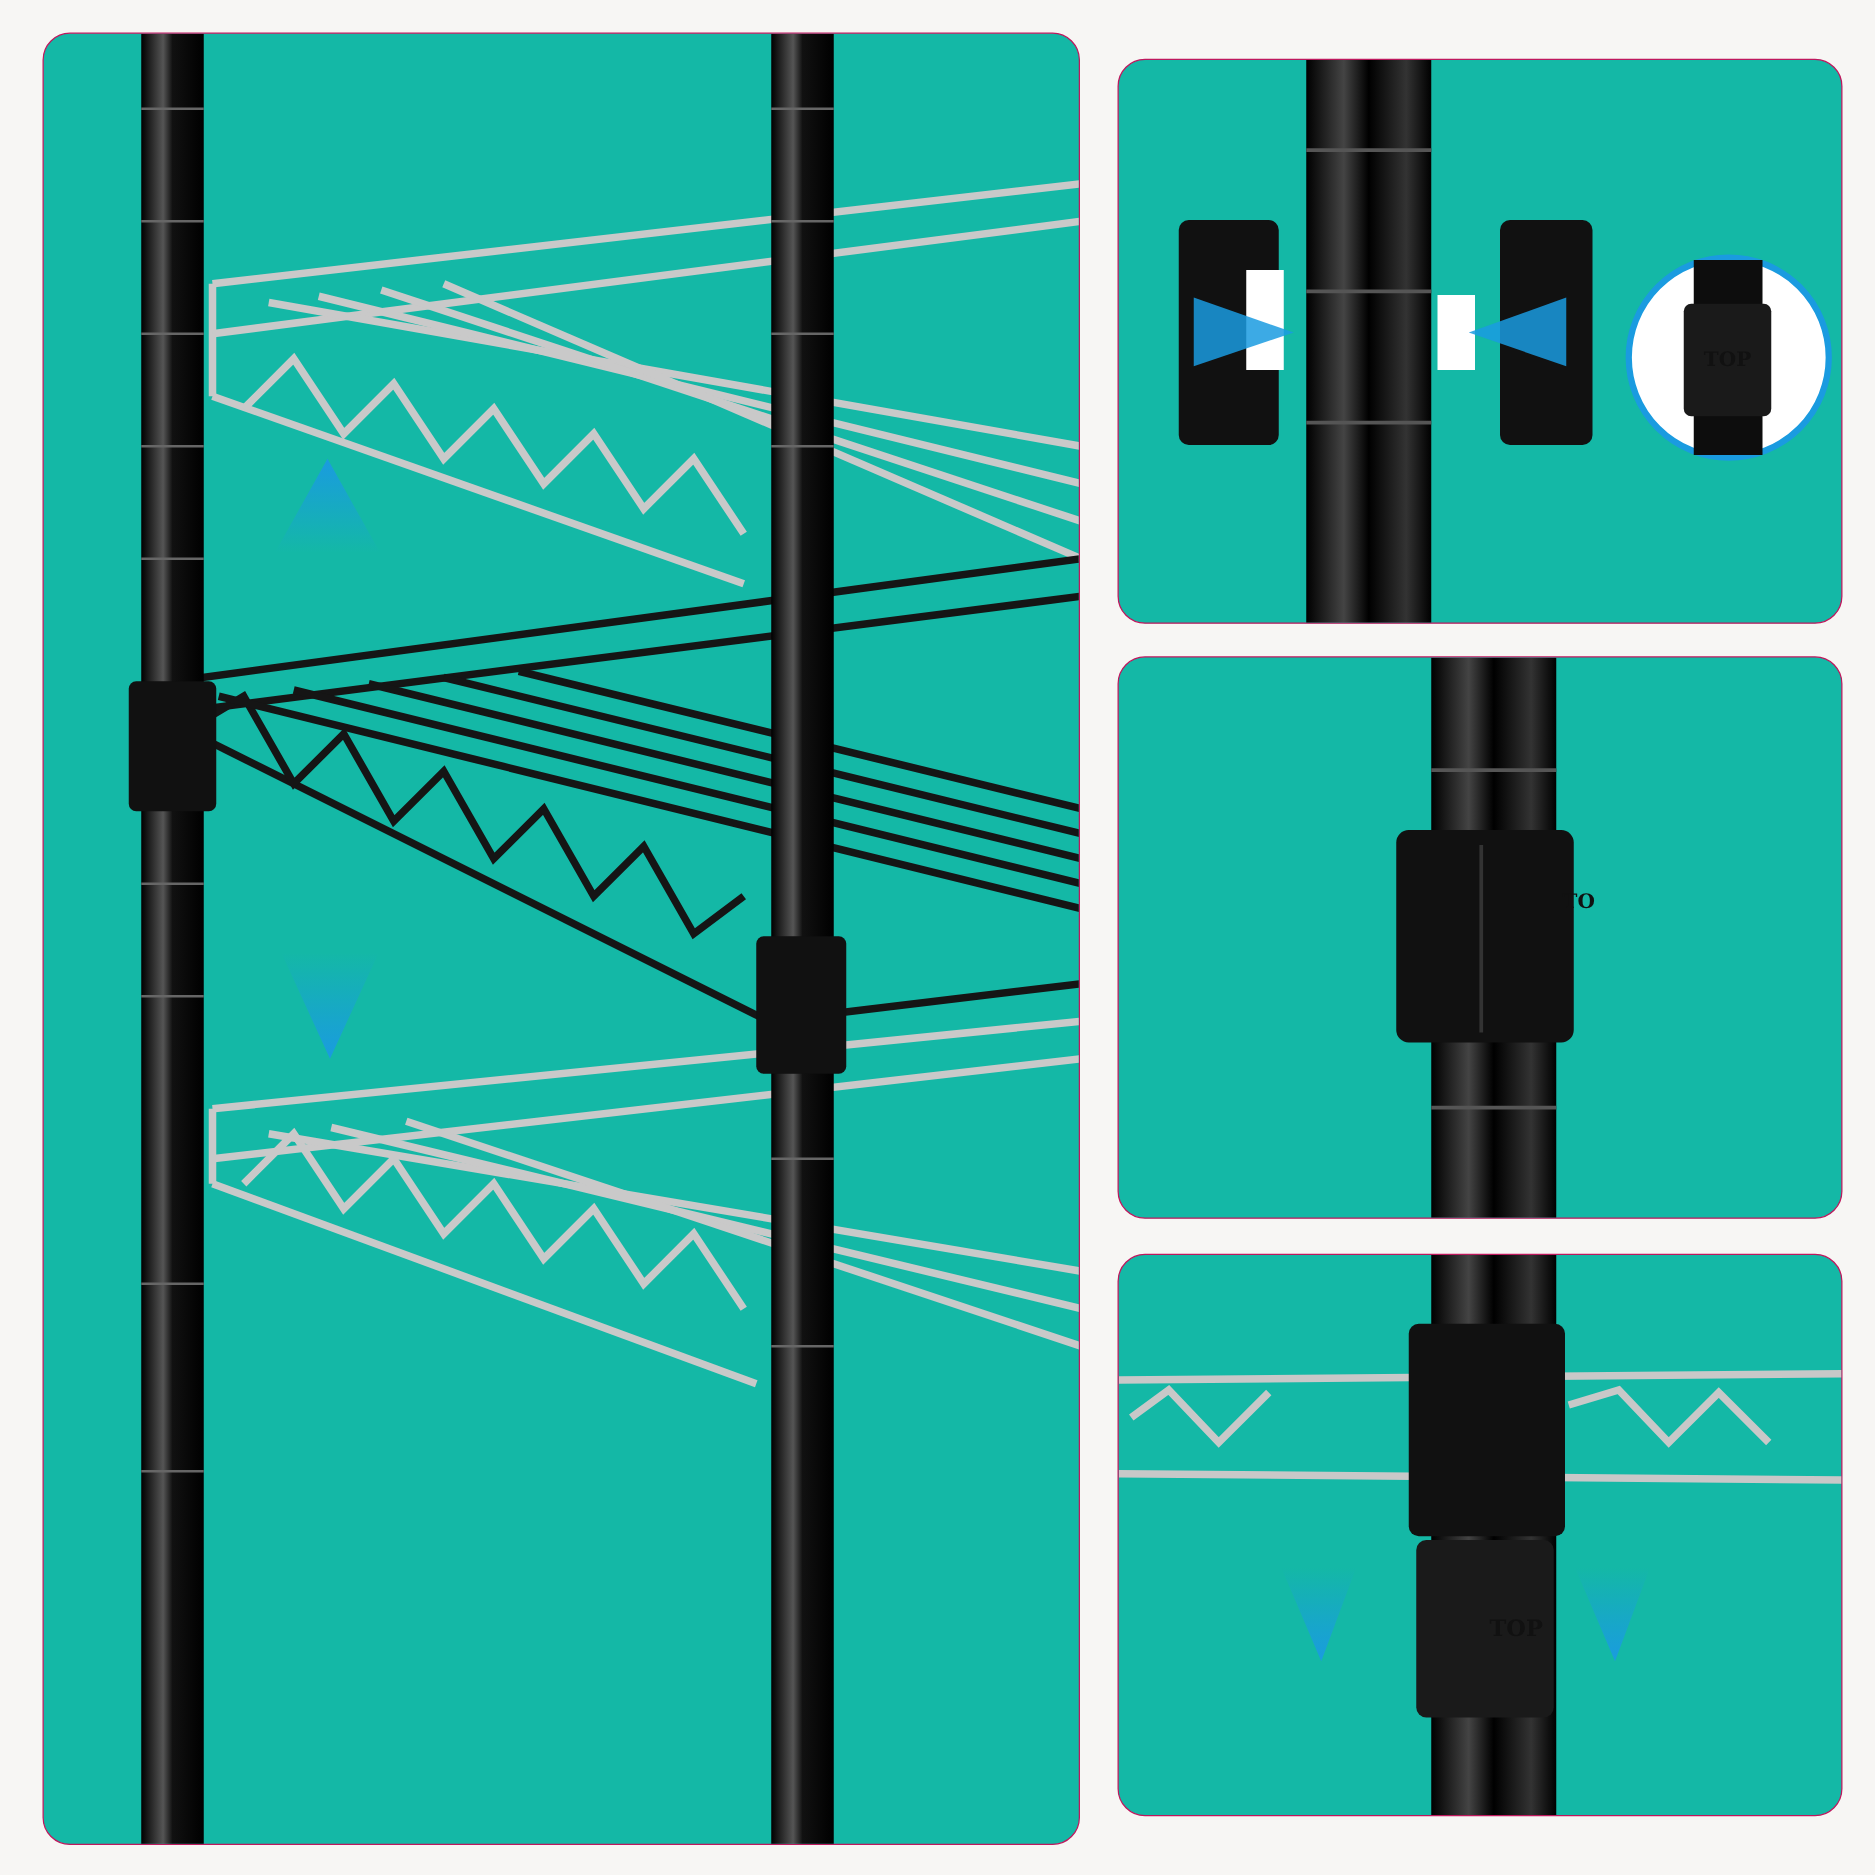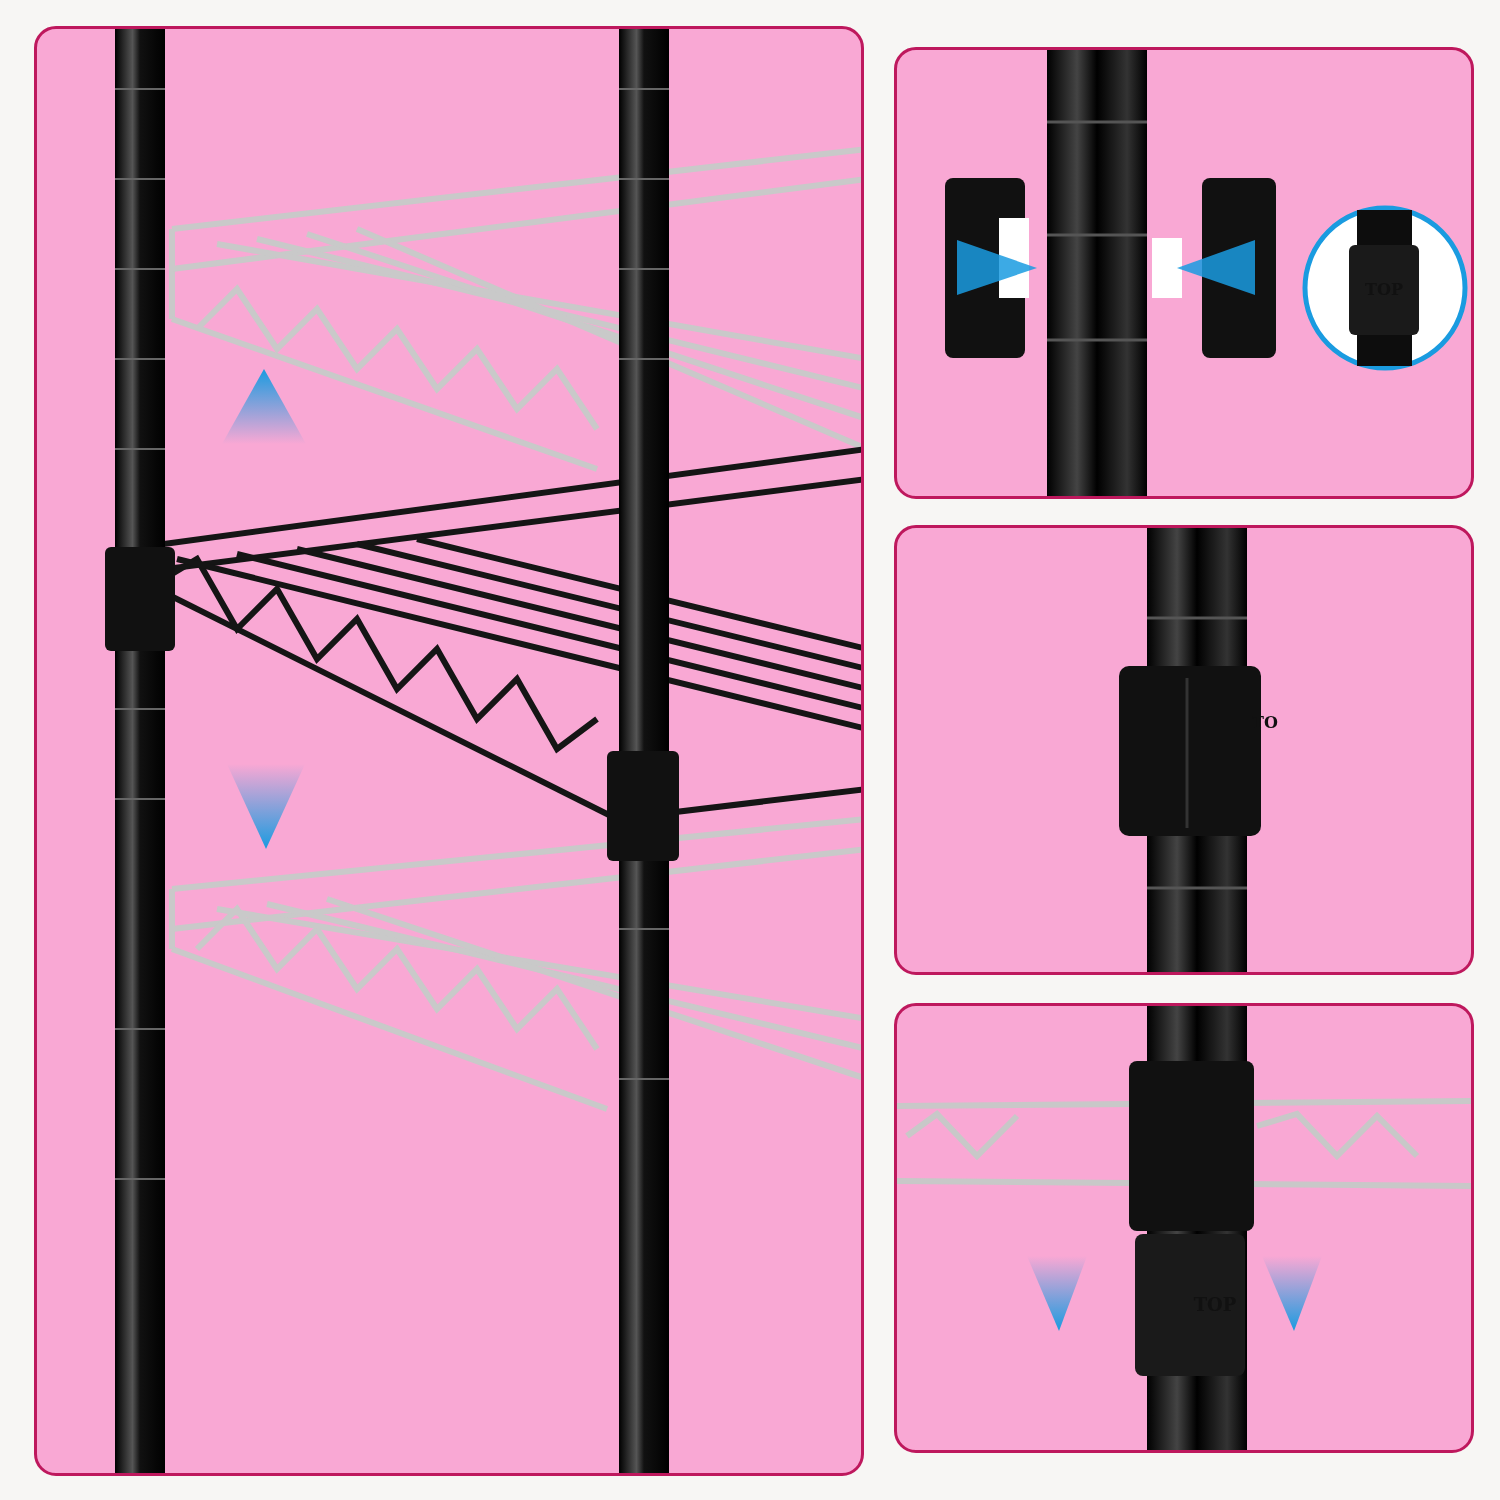--- a/index.html
+++ b/index.html
@@ -1,17 +1,17 @@
 <!DOCTYPE html>
 <html><head>
 <meta charset="utf-8">
 <style>
   html,body{margin:0;padding:0;}
   body{width:1500px;height:1500px;background:#f7f6f4;position:relative;overflow:hidden;font-family:"DejaVu Sans",sans-serif;}
-  .panel{position:absolute;background:#f9a8d4;border:3px solid #be185d;border-radius:22px;overflow:hidden;box-sizing:border-box;}
+  .panel{position:absolute;background:#14b8a6;border:1px solid #be185d;border-radius:22px;overflow:hidden;box-sizing:border-box;}
   #p-main{left:34px;top:26px;width:830px;height:1450px;}
   #p-tr{left:894px;top:47px;width:580px;height:452px;}
   #p-mr{left:894px;top:525px;width:580px;height:450px;}
   #p-br{left:894px;top:1003px;width:580px;height:450px;}
   svg{position:absolute;left:0;top:0;}
   .toplabel{font-family:"DejaVu Serif",serif;font-weight:bold;fill:#111;}
 </style>
 </head>
 <body>
 

